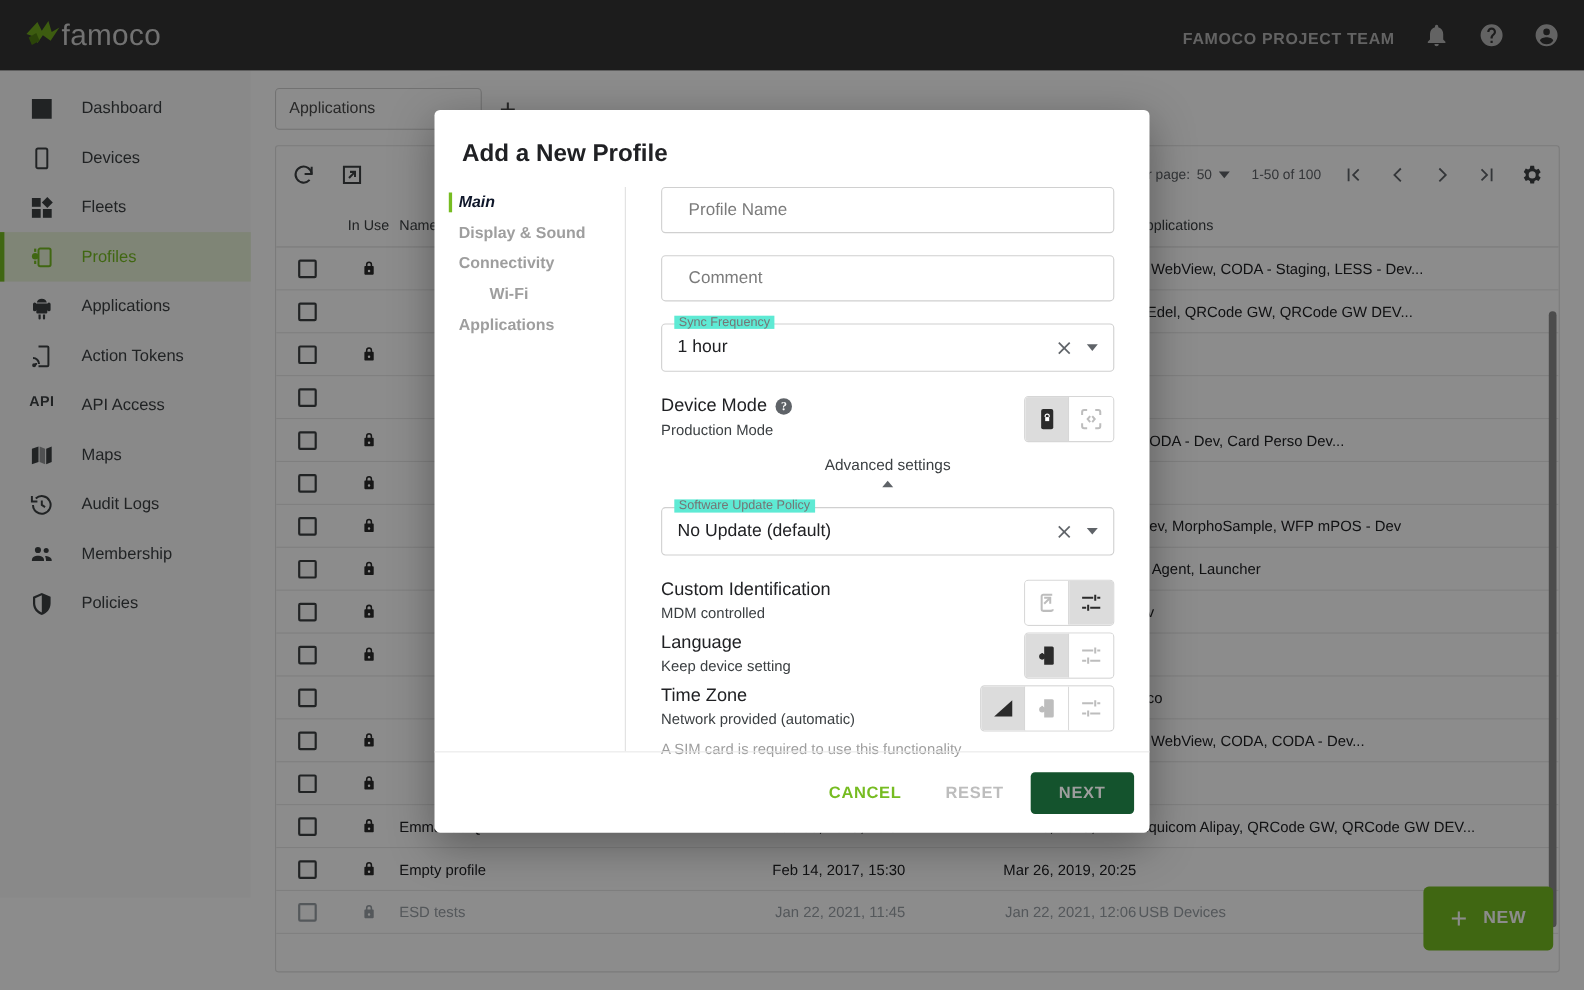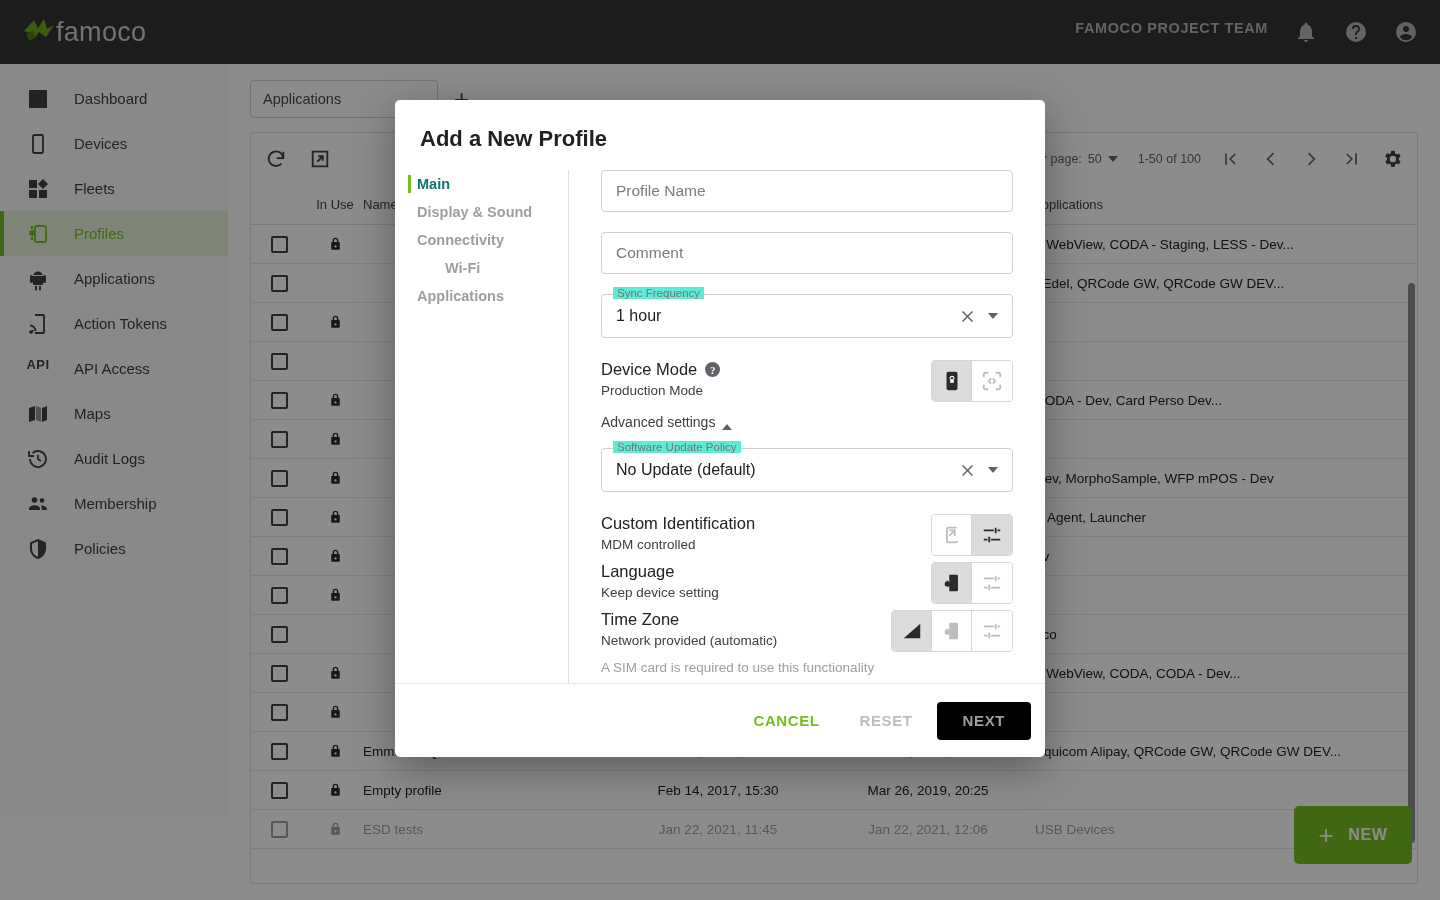--- a/index.html
+++ b/index.html
@@ -19,21 +19,21 @@
   }
 
   .topbar {
     position: absolute; top: 0; left: 0; width: 1440px; height: 64px;
     background: #333333; display: flex; align-items: center;
     padding: 0 22px; z-index: 10;
   }
   .logo-wrap { display: flex; align-items: center; }
   .logo-mark { width: 34px; height: 30px; display: block; }
   .logo-text { font-size: 27px; color: #cfcfcf; letter-spacing: .3px; font-weight: 400; }
-  .topbar-right { margin-left: auto; display: flex; align-items: flex-start; gap: 26px; }
+  .topbar-right { margin-left: auto; display: flex; align-items: flex-end; gap: 26px; }
   .team-name { font-size: 14.5px; font-weight: bold; color: #b5b5b5; letter-spacing: .6px; }
   .top-icon { width: 24px; height: 24px; color: #b5b5b5; display: block; }
 
   .sidebar {
     position: absolute; top: 64px; left: 0; width: 228px; height: 752px;
     background: #fafafa; padding-top: 12px; z-index: 5;
   }
   .nav-item {
     position: relative; display: flex; align-items: center; gap: 24px;
     height: 45px; padding-left: 26px; color: #3c4043; font-size: 15px;
@@ -68,21 +68,21 @@
   .pg-arrow { width: 20px; height: 20px; color: #5f6368; }
   .gear { width: 22px; height: 22px; color: #3c4043; }
 
   .tbl-head {
     display: flex; align-items: center; height: 40px;
     border-bottom: 1px solid #e0e0e0; font-size: 13px; color: #3c4043;
   }
   .c-chk   { width: 56px; display: flex; justify-content: center; flex: 0 0 56px;}
   .c-lock  { width: 56px; display: flex; justify-content: center; flex: 0 0 56px;}
   .c-name  { width: 250px; flex: 0 0 250px; }
-  .c-date  { width: 210px; flex: 0 0 210px; text-align: center;}
+  .c-date  { width: 210px; flex: 0 0 210px; text-align: right;}
   .c-apps  { flex: 1 1 auto; }
 
   .tbl-row {
     display: flex; align-items: center; height: 39px;
     border-bottom: 1px solid #e8e8e8; font-size: 13.5px; color: #202124;
   }
   .tbl-row.muted { color: #9aa0a6; }
   .chkbox { width: 17px; height: 17px; border: 2px solid #3c4043; border-radius: 2px; }
   .tbl-row.muted .chkbox { border-color: #9aa0a6; }
   .lock { width: 17px; height: 20px; color: #2b2b2b; }
@@ -108,31 +108,31 @@
     box-shadow: 0 11px 40px rgba(0,0,0,.35); display: flex; flex-direction: column;
   }
   .modal-title { font-size: 22px; font-weight: bold; color: #202124; padding: 26px 0 0 25px; }
   .modal-body { display: flex; flex: 1 1 auto; min-height: 0; padding-top: 18px; }
 
   .steps { width: 174px; flex: 0 0 174px; border-right: 1px solid #e0e0e0; padding-left: 22px; }
   .step {
     position: relative; height: 28px; display: flex; align-items: center;
     font-size: 14.5px; color: #9e9e9e; font-weight: bold; margin-bottom: 0;
   }
-  .step.active { color: #0f766e; }
+  .step.active { color: #0f172a; font-style: italic; }
   .step.active::before {
     content: ""; position: absolute; left: -9px; top: 5px;
     width: 3px; height: 18px; background: #76bc21;
   }
   .step.sub { padding-left: 28px; }
 
   .fields { flex: 1 1 auto; padding: 0 32px 0 32px; }
   .txtfield {
     height: 42px; border: 1px solid #d0d0d0; border-radius: 4px;
-    display: flex; align-items: center; padding: 0 14px;
+    display: flex; align-items: center; padding: 0 24px;
     font-size: 15.5px; color: #7b7b7b; margin-bottom: 20px;
   }
   .selfield {
     position: relative; height: 44px; border: 1px solid #d0d0d0; border-radius: 4px;
     display: flex; align-items: center; padding: 0 14px;
     font-size: 16px; color: #202124; margin-bottom: 22px;
   }
   .selfield .legend {
     position: absolute; top: -8px; left: 11px; background: #5eead4; padding: 0 4px;
     font-size: 11.5px; color: #757575;
@@ -155,38 +155,39 @@
     width: 40px; height: 40px; display: flex; align-items: center; justify-content: center;
     background: #fff; border-right: 1px solid #d6d6d6;
   }
   .tg-btn:last-child { border-right: none; }
   .tg-btn.on { background: #dcdcdc; }
   .tg-btn svg { width: 22px; height: 22px; }
   .tg-ic-dark { color: #2b2b2b; }
   .tg-ic-light { color: #bdbdbd; }
 
   .adv {
-    font-size: 14px; color: #3c4043; display: flex; align-items: flex-end; gap: 7px;
+    font-size: 14px; color: #3c4043; display: flex; align-items: center; gap: 7px;
     margin: 12px 0 18px 0;
+    flex-direction: column;
   }
   .cav-up { width: 0; height: 0; border-left: 5px solid transparent; border-right: 5px solid transparent; border-bottom: 6px solid #5f6368; }
   .note { font-size: 13.5px; color: #9e9e9e; margin-top: 8px; }
 
   .modal-footer {
     height: 74px; flex: 0 0 74px; border-top: 1px solid #e8e8e8;
     display: flex; align-items: center; justify-content: flex-end; gap: 8px;
     padding-right: 14px;
   }
   .btn-text {
     height: 38px; padding: 0 16px; display: flex; align-items: center;
     font-size: 15px; font-weight: bold; letter-spacing: .6px; border-radius: 4px;
   }
   .btn-cancel { color: #76bc21; }
   .btn-reset  { color: #bdbdbd; }
-  .btn-next   { color: #9e9e9e; background: #000000; padding: 0 26px; }
+  .btn-next   { color: #9e9e9e; background: #14532d; padding: 0 26px; }
 </style>
 </head>
 <body>
 
 <div id="app">
 
   <div id="bg">
 
     <div class="topbar">
       <div class="logo-wrap">

